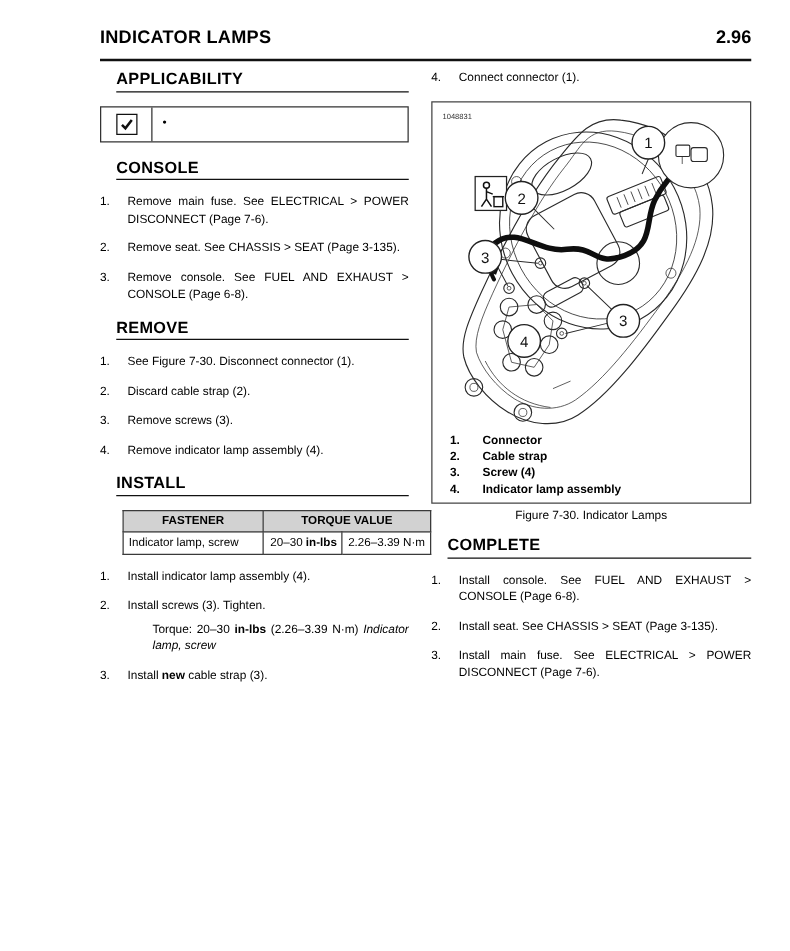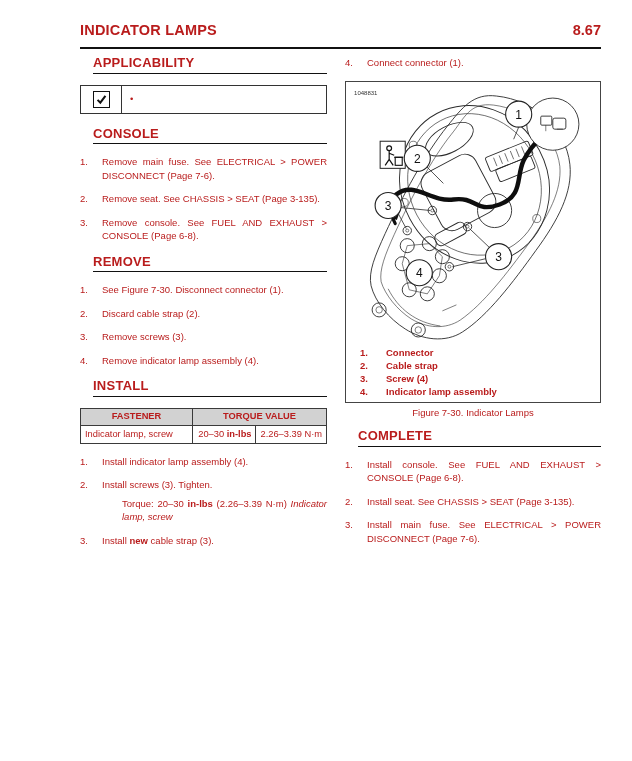--- a/index.html
+++ b/index.html
@@ -1,21 +1,21 @@
 <!DOCTYPE html>
 <html><head>
 <meta charset="utf-8">
 <style>
   html,body{margin:0;padding:0;background:#ffffff;}
   .page{
     position:relative;
     width:632px;height:669px;
     background:#ffffff;
     font-family:"Liberation Sans","DejaVu Sans",sans-serif;
-    color:#b91c1c;
+    color:#000000;
     overflow:hidden;
   }
   
   .page-header{position:absolute;left:80px;top:22px;width:521px;display:flex;justify-content:space-between;align-items:baseline;}
   .page-title{font-size:14.5px;font-weight:bold;letter-spacing:.2px;}
   .page-number{font-size:14.5px;font-weight:bold;}
   .header-rule{position:absolute;left:80px;top:47px;width:521px;height:2.2px;background:#111;}
   
   .col{position:absolute;top:56px;font-size:9.5px;line-height:13.5px;}
   .col-left{left:80px;width:247px;}
@@ -35,21 +35,21 @@
   .app-model-cell{flex:1;display:flex;align-items:center;padding-left:8px;}
   .bullet{width:12px;}
   
   .step{display:flex;margin-bottom:10px;}
   .step-num{width:22px;flex:none;}
   .step-body{flex:1;text-align:justify;}
   .sub-para{margin-top:5px;margin-left:20px;}
   i{font-style:italic;}
   b{font-weight:bold;}
   
-  table.torque{width:100%;border-collapse:collapse;margin:0 0 11px 0;font-size:9.3px;}
+  table.torque{width:100%;border-collapse:collapse;margin:0 0 11px 18px;font-size:9.3px;}
   table.torque th,table.torque td{border:1px solid #3a3a3a;padding:1.5px 4px;}
   table.torque th{background:#d2d2d2;font-weight:bold;text-align:center;}
   td.c{text-align:right;white-space:nowrap;}
   
   .figure-box{border:1.1px solid #444;margin-top:11px;}
   .fig-art{display:block;width:100%;height:auto;}
   .fig-legend{padding:1px 6px 4px 14px;}
   .legend-row{display:flex;font-weight:bold;line-height:13px;}
   .legend-num{width:26px;flex:none;}
   .fig-caption{text-align:center;font-weight:normal;margin:3px 0 10px 0;}
@@ -62,21 +62,21 @@
   .callout-t{font-size:12px;fill:#111;text-anchor:middle;font-family:"Liberation Sans","DejaVu Sans",sans-serif;}
   .wht{fill:#fff;stroke:#2b2b2b;stroke-width:.9;}
 </style>
 </head>
 <body>
 
 <div class="page">
 
   <div class="page-header">
     <span class="page-title">INDICATOR LAMPS</span>
-    <span class="page-number">8.67</span>
+    <span class="page-number">2.96</span>
   </div>
   <div class="header-rule"></div>
 
   <div class="col col-left">
 
     <h2 class="section-h">APPLICABILITY</h2>
 
     <div class="app-box">
       <div class="app-check-cell">
         <span class="checkbox">

